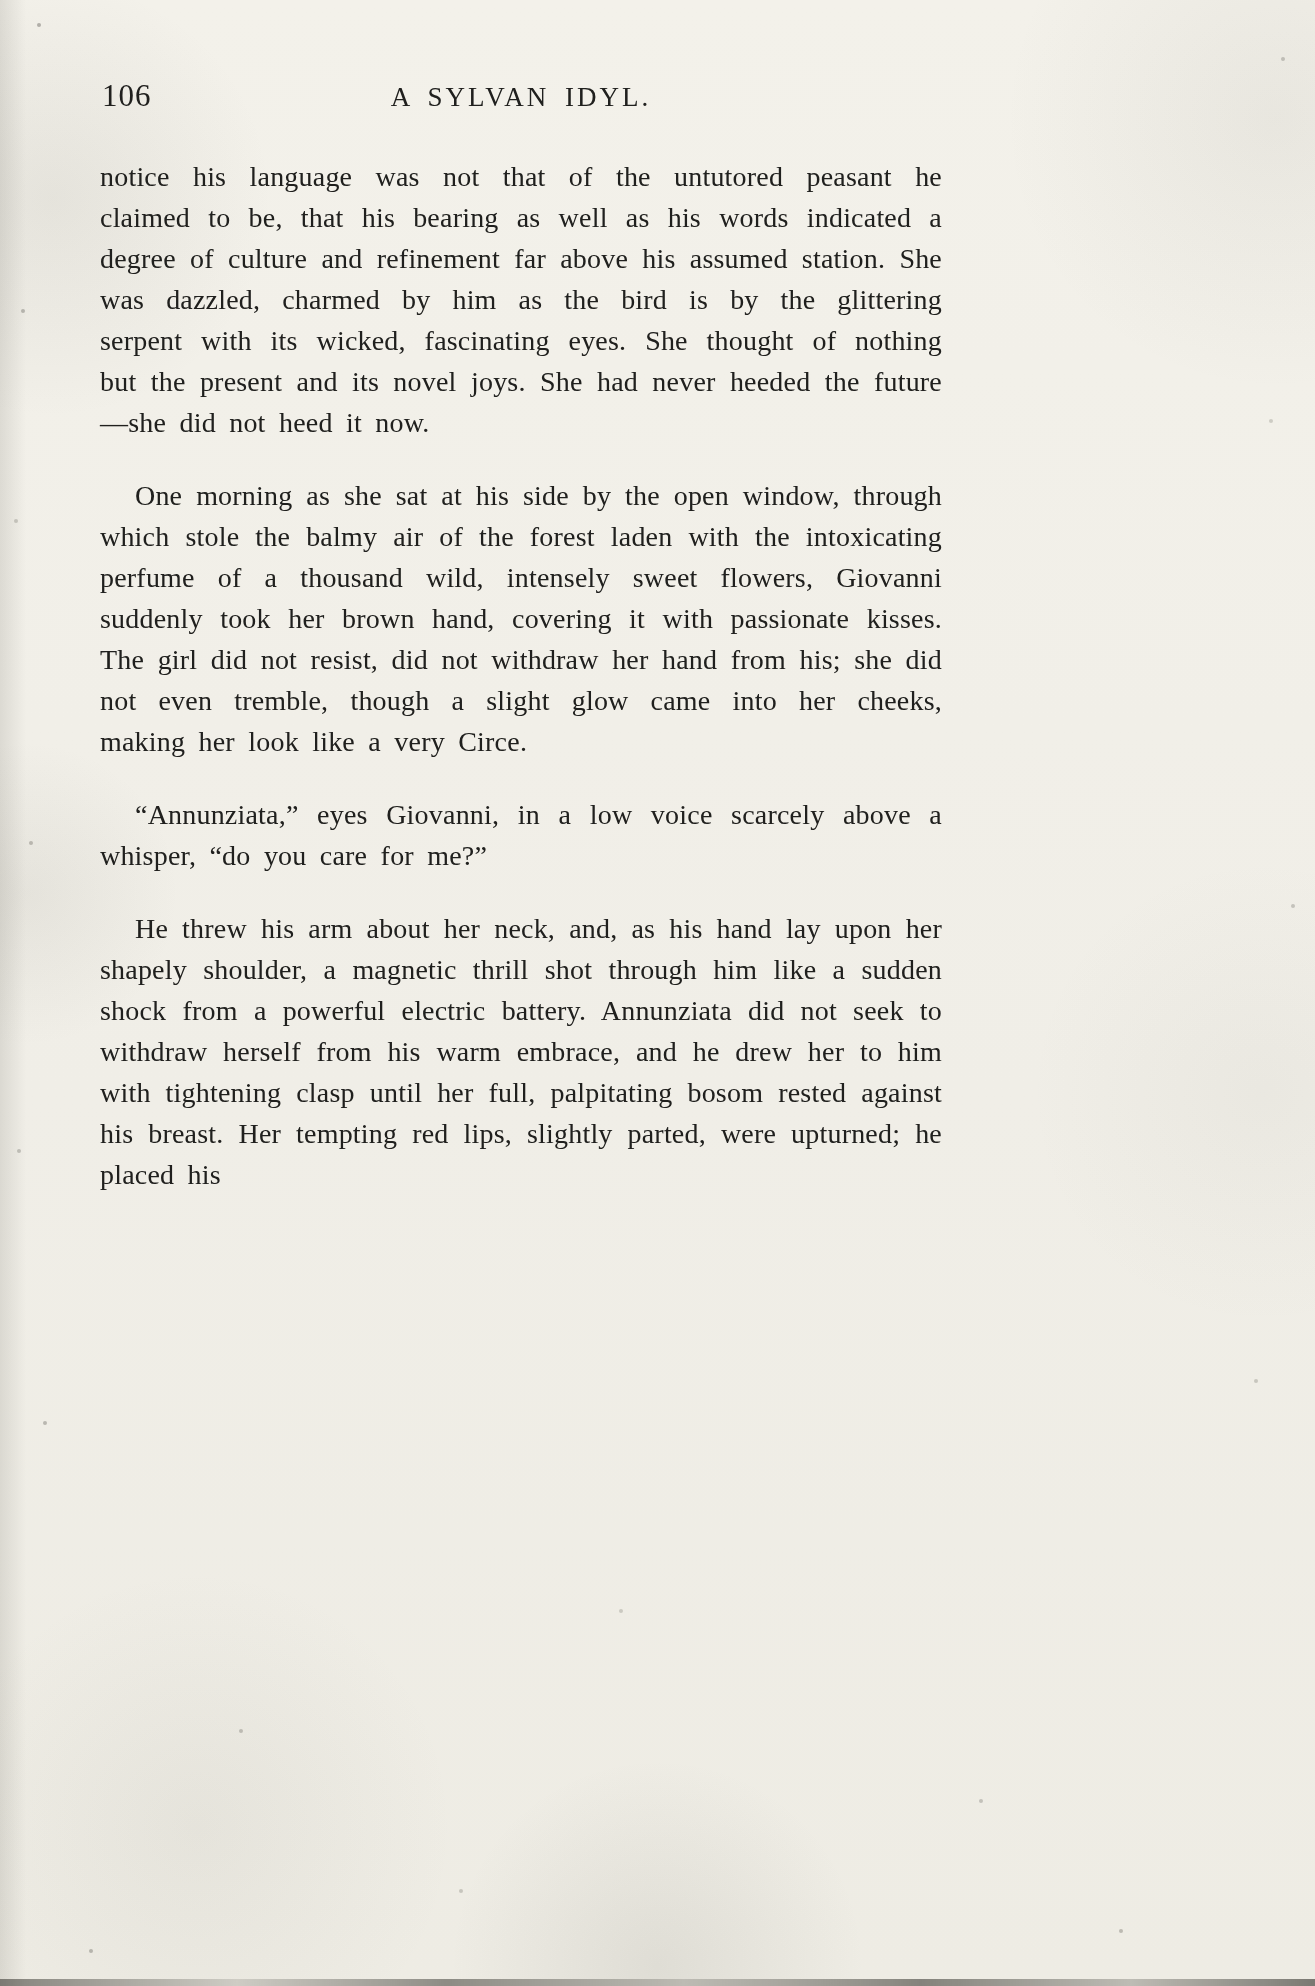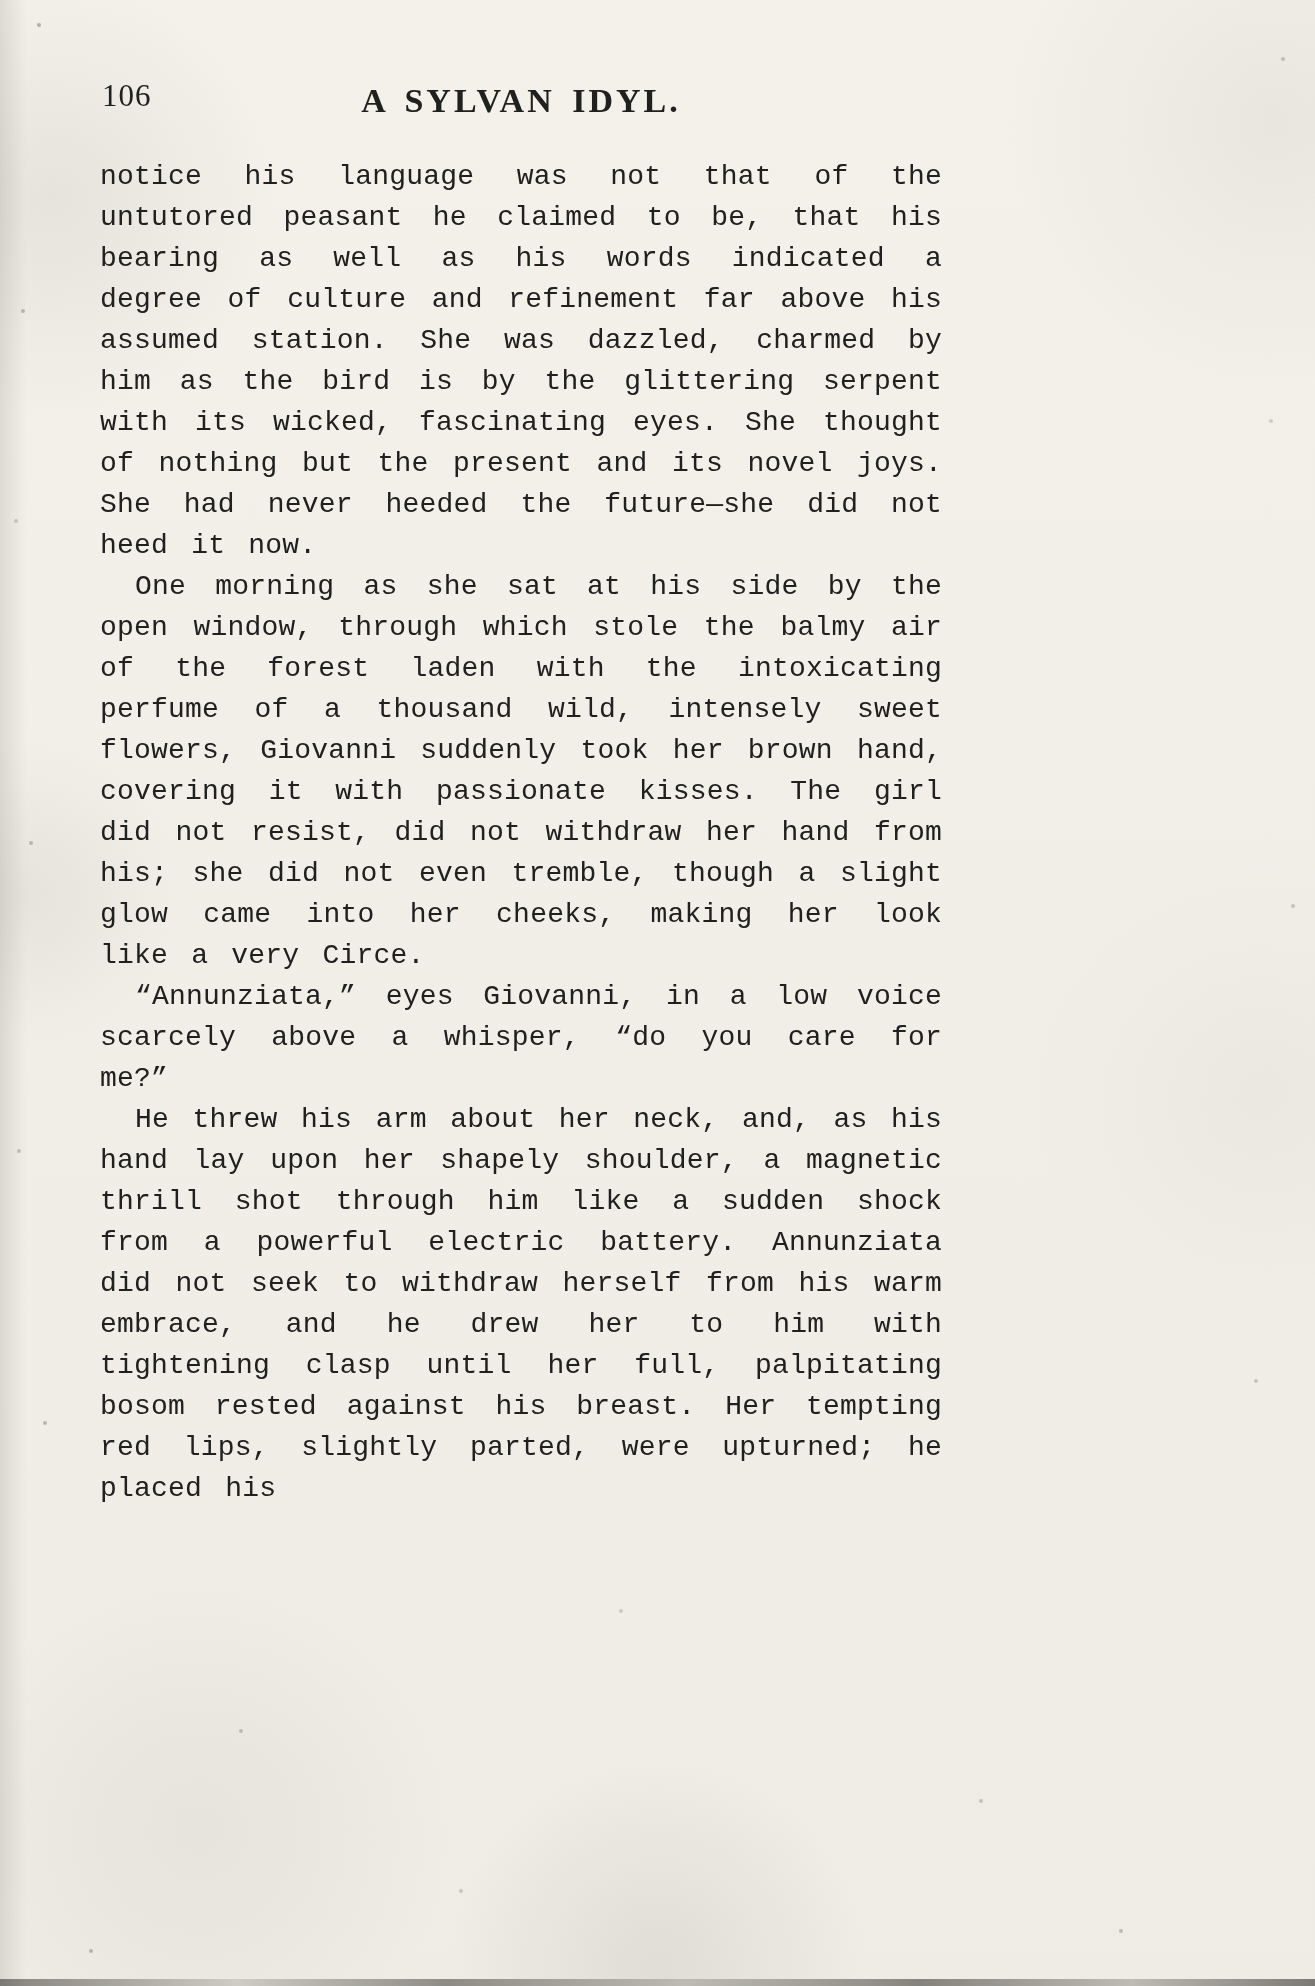--- a/index.html
+++ b/index.html
@@ -43,36 +43,36 @@
     font-size: 31px;
     letter-spacing: 1px;
     font-weight: 500;
   }
   .header-title {
     position: absolute;
     left: 0;
     right: 0;
     top: 10px;
     text-align: center;
-    font-size: 34px;
+    font-size: 27px;
     letter-spacing: 3px;
     word-spacing: 6px;
-    font-weight: 700;
+    font-weight: 400;
   }
   .body-text p {
     margin: 0;
     font-size: 28px;
     line-height: 41px;
     text-align: justify;
     word-spacing: 0.22em;
     letter-spacing: 0.2px;
-    font-family: Liberation Mono, monospace;
   }
   .body-text p.ind {
     text-indent: 1.25em;
+    margin-top: 32px;
   }
   
   .speckles {
     position: absolute;
     top: 0; left: 0;
     width: 2px; height: 2px;
     border-radius: 50%;
     background: transparent;
     box-shadow:
       38px 24px 0 1px rgba(60,58,52,0.35),

